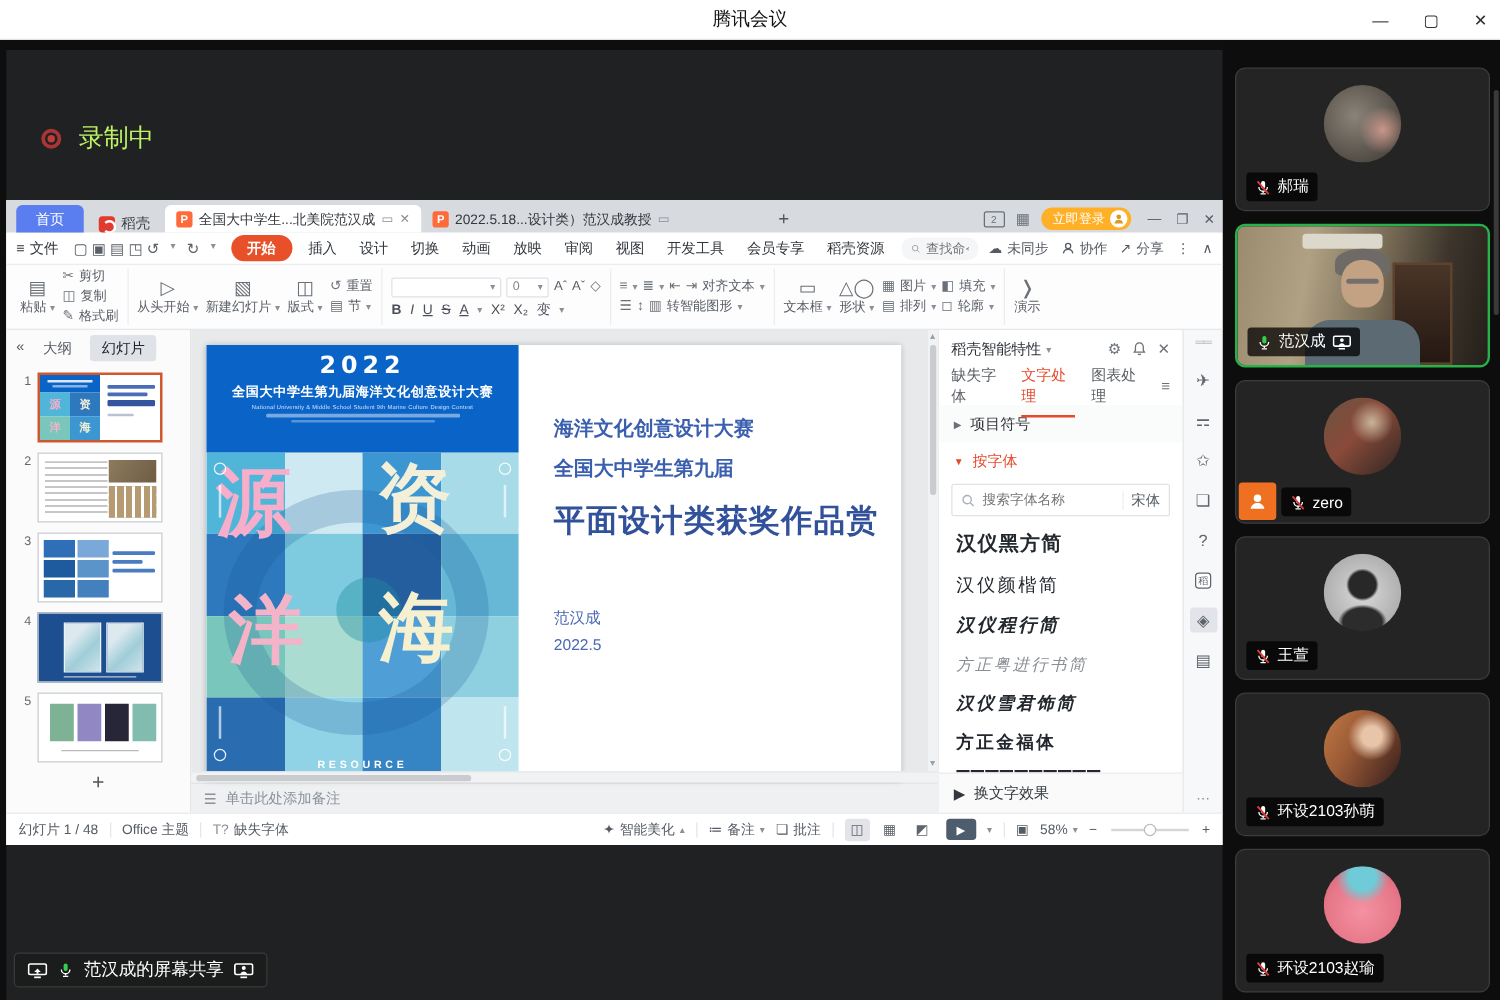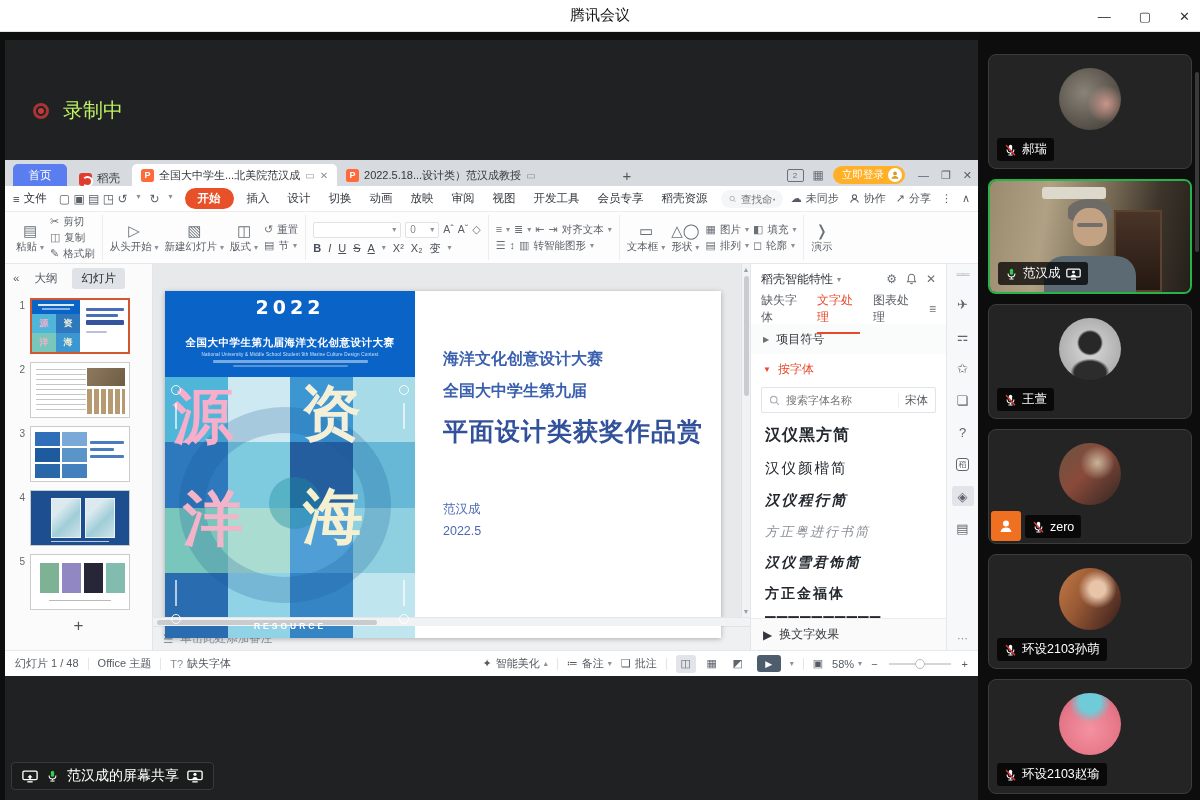--- a/index.html
+++ b/index.html
@@ -94,25 +94,25 @@
 .t4 .p1{left:20px}.t4 .p2{left:54px}
 .t4 .cap{position:absolute;bottom:3px;left:20%;width:60%;height:1.5px;background:rgba(255,255,255,.7)}
 
 .t5 .p{position:absolute;top:8px;width:19px;height:30px}
 .t5 .q1{left:9px;background:#7db394}.t5 .q2{left:31px;background:#9187c2}.t5 .q3{left:53px;background:#262638}.t5 .q4{left:75px;background:#82bcae}
 .t5 .cap{position:absolute;bottom:8px;left:18%;width:64%;height:1.5px;background:#b9b9b9}
 
 .canvas-col{flex:1;background:#e8e9eb;display:flex;flex-direction:column;min-width:0}
 .canvas-main{flex:1;position:relative;display:flex}
 .canvas-inner{flex:1;position:relative}
-.slide{position:absolute;left:12px;top:27px;width:556px;height:347px;background:#fff;box-shadow:0 1px 5px rgba(0,0,0,.28);display:flex;overflow:hidden}
+.slide{position:absolute;left:12px;top:12px;width:556px;height:347px;background:#fff;box-shadow:0 1px 5px rgba(0,0,0,.28);display:flex;overflow:hidden}
 .poster{width:250px;height:100%;position:relative;overflow:hidden;flex-shrink:0}
 .poster-head{height:86px;background:#0a64c8;text-align:center;color:#fff;position:relative;z-index:3}
 .ph-year{font-size:19px;font-weight:bold;letter-spacing:4px;padding-top:5px;font-family:"DejaVu Sans",sans-serif}
-.ph-title{font-size:10.5px;font-weight:bold;letter-spacing:.5px;margin-top:18px}
+.ph-title{font-size:10.5px;font-weight:bold;letter-spacing:.5px;margin-top:4px}
 .ph-eng{font-size:4.6px;color:#cfe2f8;margin-top:2px;letter-spacing:.2px}
 .ph-bar{height:2.5px;background:rgba(255,255,255,.45);margin:3px auto 0;width:62%;border-radius:1px}
 .ph-bar.b2{width:46%;height:2px;margin-top:2px;opacity:.7}
 .poster-grid{position:absolute;left:0;top:86px;right:0;bottom:0;display:grid;grid-template-columns:repeat(4,1fr);grid-template-rows:repeat(4,1fr)}
 .pg0{background:#4fb6da}.pg1{background:#cfe9f2}.pg2{background:#3c96d2}.pg3{background:#a7dbe8}
 .pg4{background:#2e78bd}.pg5{background:#7ecbe0}.pg6{background:#245e9e}.pg7{background:#66b8d6}
 .pg8{background:#79c7bc}.pg9{background:#aadcd2}.pg10{background:#4f9fd6}.pg11{background:#8fd0e0}
 .pg12{background:#2a6cb0}.pg13{background:#90d2e6}.pg14{background:#3584c4}.pg15{background:#bfe5ee}
 .poster-ring{position:absolute;left:14px;top:116px;width:212px;height:196px;border:26px solid rgba(22,88,150,.22);border-radius:50%;z-index:1}
 .poster-dot{position:absolute;left:104px;top:186px;width:52px;height:52px;border-radius:50%;background:rgba(32,140,160,.4);z-index:1}
@@ -751,54 +751,54 @@
       <span>范汉成</span>
       <svg class="ic" width="15" height="12" viewBox="0 0 18 14">
           <rect x="1" y="1" width="16" height="9.5" rx="1.5" fill="none" stroke="#fff" stroke-width="1.5"></rect>
           <circle cx="9" cy="4.6" r="1.8" fill="#fff"></circle>
           <path d="M5.8 10.5c.4-1.9 1.7-2.8 3.2-2.8s2.8.9 3.2 2.8z" fill="#fff"></path>
           <path d="M6 13h6" stroke="#fff" stroke-width="1.5"></path>
         </svg>
     </div>
   </div>
 
+  <div class="tile has-role">
+    <div class="avatar av-zero"></div>
+    <div class="role-badge">
+      <svg class="ic" width="16" height="16" viewBox="0 0 16 16">
+          <circle cx="8" cy="5.5" r="3" fill="#fff"></circle>
+          <path d="M2.5 14c.6-3.2 2.9-4.6 5.5-4.6s4.9 1.4 5.5 4.6z" fill="#fff"></path>
+        </svg>
+    </div>
+    <div class="name-badge">
+      <svg class="ic" width="13" height="14" viewBox="0 0 16 16">
+          <rect x="6" y="1.5" width="4" height="7.5" rx="2" fill="#fff"></rect>
+          <path d="M3.8 7.5a4.2 4.2 0 0 0 8.4 0" fill="none" stroke="#fff" stroke-width="1.3"></path>
+          <line x1="8" y1="11.7" x2="8" y2="13.5" stroke="#fff" stroke-width="1.3"></line>
+          <line x1="5.4" y1="14.2" x2="10.6" y2="14.2" stroke="#fff" stroke-width="1.3"></line>
+          <line x1="2.5" y1="2" x2="13.5" y2="14.5" stroke="#e23b3b" stroke-width="1.8"></line>
+        </svg>
+      <span>zero</span>
+    </div>
+  </div>
+
   <div class="tile">
     <div class="avatar av-wang"></div>
     <div class="name-badge">
       <svg class="ic" width="13" height="14" viewBox="0 0 16 16">
           <rect x="6" y="1.5" width="4" height="7.5" rx="2" fill="#fff"></rect>
           <path d="M3.8 7.5a4.2 4.2 0 0 0 8.4 0" fill="none" stroke="#fff" stroke-width="1.3"></path>
           <line x1="8" y1="11.7" x2="8" y2="13.5" stroke="#fff" stroke-width="1.3"></line>
           <line x1="5.4" y1="14.2" x2="10.6" y2="14.2" stroke="#fff" stroke-width="1.3"></line>
           <line x1="2.5" y1="2" x2="13.5" y2="14.5" stroke="#e23b3b" stroke-width="1.8"></line>
         </svg>
       <span>王萱</span>
     </div>
   </div>
 
-  <div class="tile has-role">
-    <div class="avatar av-zero"></div>
-    <div class="role-badge">
-      <svg class="ic" width="16" height="16" viewBox="0 0 16 16">
-          <circle cx="8" cy="5.5" r="3" fill="#fff"></circle>
-          <path d="M2.5 14c.6-3.2 2.9-4.6 5.5-4.6s4.9 1.4 5.5 4.6z" fill="#fff"></path>
-        </svg>
-    </div>
-    <div class="name-badge">
-      <svg class="ic" width="13" height="14" viewBox="0 0 16 16">
-          <rect x="6" y="1.5" width="4" height="7.5" rx="2" fill="#fff"></rect>
-          <path d="M3.8 7.5a4.2 4.2 0 0 0 8.4 0" fill="none" stroke="#fff" stroke-width="1.3"></path>
-          <line x1="8" y1="11.7" x2="8" y2="13.5" stroke="#fff" stroke-width="1.3"></line>
-          <line x1="5.4" y1="14.2" x2="10.6" y2="14.2" stroke="#fff" stroke-width="1.3"></line>
-          <line x1="2.5" y1="2" x2="13.5" y2="14.5" stroke="#e23b3b" stroke-width="1.8"></line>
-        </svg>
-      <span>zero</span>
-    </div>
-  </div>
-
   <div class="tile">
     <div class="avatar av-sun"></div>
     <div class="name-badge">
       <svg class="ic" width="13" height="14" viewBox="0 0 16 16">
           <rect x="6" y="1.5" width="4" height="7.5" rx="2" fill="#fff"></rect>
           <path d="M3.8 7.5a4.2 4.2 0 0 0 8.4 0" fill="none" stroke="#fff" stroke-width="1.3"></path>
           <line x1="8" y1="11.7" x2="8" y2="13.5" stroke="#fff" stroke-width="1.3"></line>
           <line x1="5.4" y1="14.2" x2="10.6" y2="14.2" stroke="#fff" stroke-width="1.3"></line>
           <line x1="2.5" y1="2" x2="13.5" y2="14.5" stroke="#e23b3b" stroke-width="1.8"></line>
         </svg>

